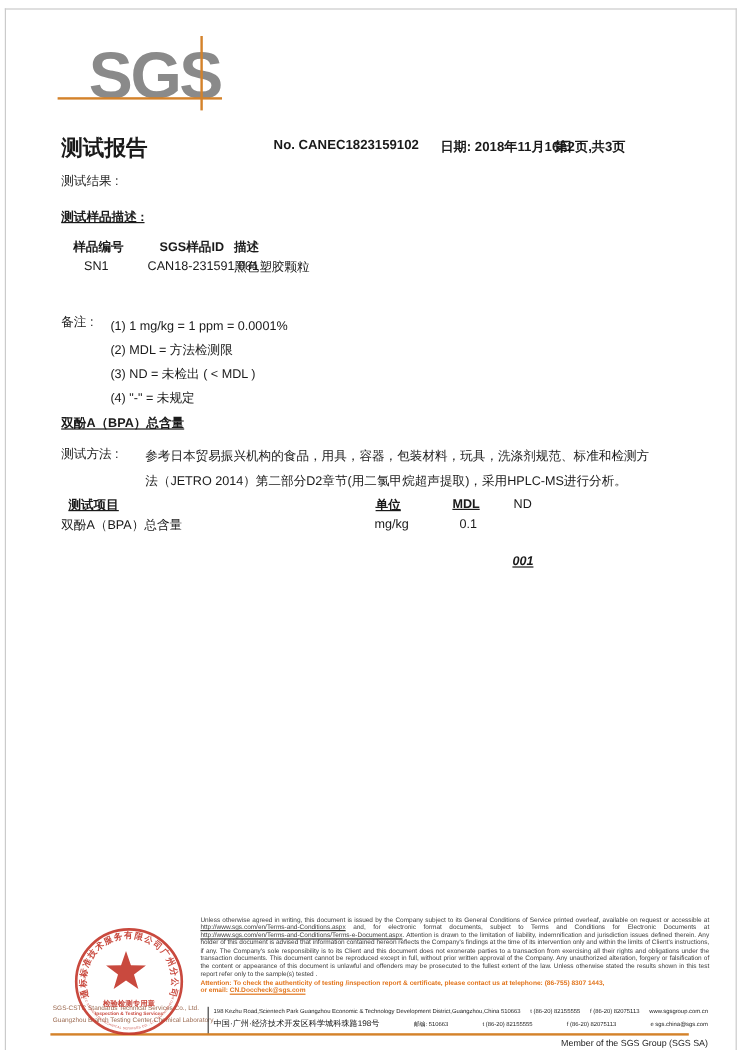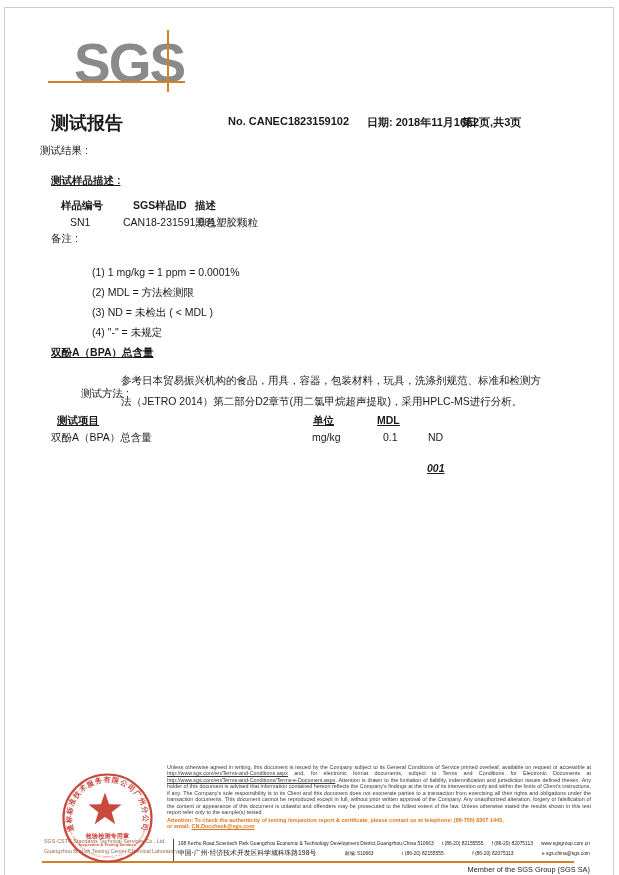--- a/index.html
+++ b/index.html
@@ -41,53 +41,53 @@
 
   <div class="abs logo-text" style="left:74px; top:36px;">SGS</div>
   <div class="abs accent" style="left:48px; top:81px; width:137px; height:2px;"></div>
   <div class="abs accent" style="left:167px; top:30px; width:2px; height:62px;"></div>
 
   <div class="abs t-title" style="left:51px; top:111px;">测试报告</div>
   <div class="abs t-h" style="left:198px; top:115px;padding-left:30px;">No. CANEC1823159102</div>
   <div class="abs t-h" style="left:367px; top:115px;">日期: 2018年11月16日</div>
   <div class="abs t-h" style="left:462px; top:115px;">第2页,共3页</div>
 
-  <div class="abs t-body" style="left:40px; top:144px;">测试结果 :</div>
+  <div class="abs t-body" style="left:51px; top:144px;">测试结果 :</div>
   <div class="abs t-body-b u" style="left:51px; top:174px;">测试样品描述 :</div>
 
   <div class="abs t-body-b" style="left:61px; top:199px;">样品编号</div>
   <div class="abs t-body-b" style="left:133px; top:199px;">SGS样品ID</div>
   <div class="abs t-body-b" style="left:195px; top:199px;">描述</div>
   <div class="abs t-body" style="left:70px; top:216px;">SN1</div>
   <div class="abs t-body" style="left:123px; top:216px;">CAN18-231591.001</div>
   <div class="abs t-body" style="left:195px; top:216px;">黑色塑胶颗粒</div>
 
-  <div class="abs t-body" style="left:51px; top:232px;">备注 :</div>
+  <div class="abs t-body" style="left:51px; top:262px;">备注 :</div>
   <div class="abs notes-list" style="left:92px; top:262px;">
     <div>(1) 1 mg/kg = 1 ppm = 0.0001%</div>
     <div>(2) MDL = 方法检测限</div>
     <div>(3) ND = 未检出 ( &lt; MDL )</div>
     <div>(4) "-" = 未规定</div>
   </div>
 
   <div class="abs t-body-b u" style="left:51px; top:346px;">双酚A（BPA）总含量</div>
-  <div class="abs t-body" style="left:51px; top:387px;margin-left:30px;">测试方法 :</div>
+  <div class="abs t-body" style="left:51px; top:372px;">测试方法 :</div>
   <div class="abs method-lines" style="left:121px; top:370px; width:470px;">
     <div>参考日本贸易振兴机构的食品，用具，容器，包装材料，玩具，洗涤剂规范、标准和检测方</div>
     <div>法（JETRO 2014）第二部分D2章节(用二氯甲烷超声提取)，采用HPLC-MS进行分析。</div>
   </div>
 
   <div class="abs t-body-b u" style="left:57px; top:414px;">测试项目</div>
   <div class="abs t-body-b u" style="left:313px; top:414px;">单位</div>
   <div class="abs t-body-b u" style="left:377px; top:414px;">MDL</div>
   <div class="abs t-body-b u i" style="left:427px; top:414px;">001</div>
   <div class="abs t-body" style="left:51px; top:431px;">双酚A（BPA）总含量</div>
   <div class="abs t-body" style="left:312px; top:431px;">mg/kg</div>
   <div class="abs t-body" style="left:383px; top:431px;">0.1</div>
-  <div class="abs t-body" style="left:428px; top:431px;">ND</div>
+  <div class="abs t-body" style="left:428px; top:414px;">ND</div>
 
   <div class="abs disclaimer-wrap" style="left:167px; top:764px;">
     <p class="disclaimer"><span>Unless otherwise agreed in writing, this document is issued by the Company subject to its General Conditions of Service printed overleaf, available on request or accessible at </span><span class="link">http://www.sgs.com/en/Terms-and-Conditions.aspx</span><span> and, for electronic format documents, subject to Terms and Conditions for Electronic Documents at </span><span class="link">http://www.sgs.com/en/Terms-and-Conditions/Terms-e-Document.aspx</span><span>. Attention is drawn to the limitation of liability, indemnification and jurisdiction issues defined therein. Any holder of this document is advised that information contained hereon reflects the Company's findings at the time of its intervention only and within the limits of Client's instructions, if any. The Company's sole responsibility is to its Client and this document does not exonerate parties to a transaction from exercising all their rights and obligations under the transaction documents. This document cannot be reproduced except in full, without prior written approval of the Company. Any unauthorized alteration, forgery or falsification of the content or appearance of this document is unlawful and offenders may be prosecuted to the fullest extent of the law. Unless otherwise stated the results shown in this test report refer only to the sample(s) tested .</span></p>
     <p class="attention">
       <span>Attention: To check the authenticity of testing /inspection report &amp; certificate, please contact us at telephone: (86-755) 8307 1443,</span><br>
       <span>or email: </span><span class="link">CN.Doccheck@sgs.com</span>
     </p>
   </div>
 
   <div class="abs" style="left:44px; top:837px;">

